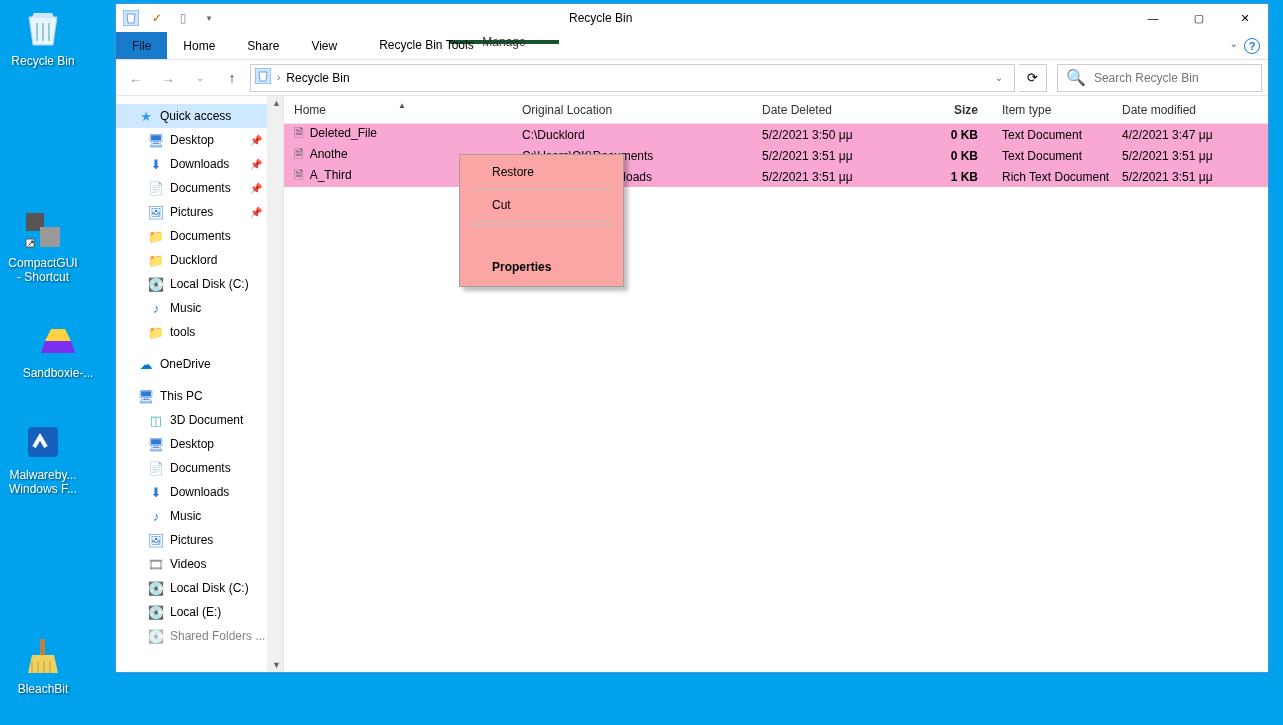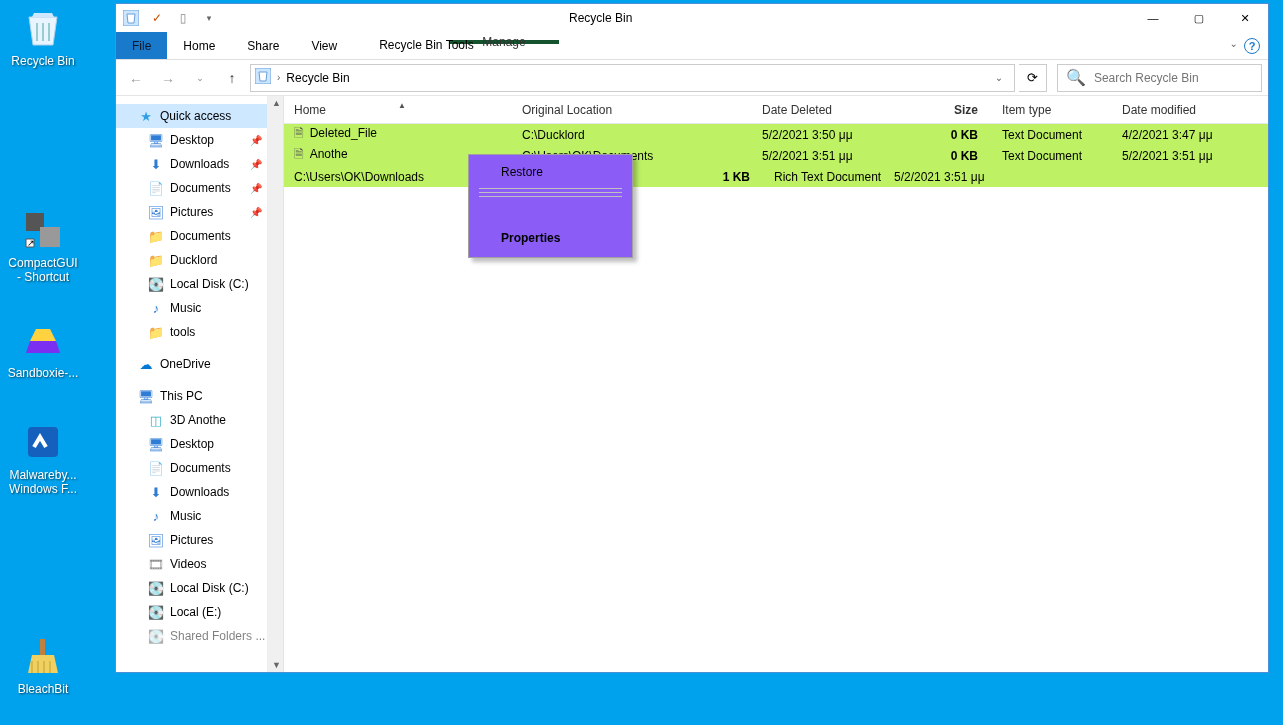--- a/index.html
+++ b/index.html
@@ -61,26 +61,26 @@
 .c-name { width: 228px; position:relative; }
 .c-loc  { width: 240px; }
 .c-del  { width: 160px; }
 .c-size { width: 80px; text-align:right; padding-right:14px;font-weight:bold; }
 .c-type { width: 120px; }
 .c-mod  { flex:1; }
 .sort-ind { position:absolute; left:50%; top:-2px; font-size:8px; color:#555;}
 
 .rows { }
 .row { height: 21px; display:flex; align-items:center; font-size:12px; }
-.row.sel { background: #bef264; }
+.row.sel { background: #f9a8d4; }
 .row .cell { padding-left:10px; overflow:hidden; white-space:nowrap; }
 .file-ico { width:16px; text-align:center; margin-right:6px; color:#555;}
 
 
-.ctx { position:absolute; left: 352px; top: 150px; width: 165px; background:#8b5cf6; border:1px solid #a0a0a0; box-shadow: 4px 4px 4px rgba(0,0,0,.25); padding: 4px 2px 6px 2px; font-size:12px; z-index:50; }
+.ctx { position:absolute; left: 343px; top: 150px; width: 165px; background:#fca5a5; border:1px solid #a0a0a0; box-shadow: 4px 4px 4px rgba(0,0,0,.25); padding: 4px 2px 6px 2px; font-size:12px; z-index:50; }
 .ctx-item { padding: 6px 12px 6px 30px; cursor:pointer; }
 .ctx-item.bold { font-weight:bold;margin-top:28px; }
 .ctx-sep { height:1px; background:#c0c0c0; margin: 3px 8px; }
 
 
 .statusbar { height: 24px; border-top:1px solid #e5e5e5; display:flex; align-items:center; font-size:11px; color:#1a4e8a; padding: 0 8px; gap: 16px; }
 .status-spacer { flex:1; }
 .view-toggle { width:20px; height:18px; border:1px solid #aac; display:flex; align-items:center; justify-content:center; font-size:10px; }
 .ic-folder { color:#f0c36d; }
 .ic-desktop { color:#2e7cd6; }
@@ -112,21 +112,21 @@
     <svg width="42" height="42" viewBox="0 0 42 42">
         <polygon points="4,4 22,4 22,22 4,22" fill="#555"></polygon>
         <polygon points="18,18 38,18 38,38 18,38" fill="#999"></polygon>
         <polygon points="4,30 12,30 12,38 4,38" fill="#fff" stroke="#555"></polygon>
         <text x="5" y="37" font-size="9">↗</text>
       </svg>
   </div>
   <div class="label">CompactGUI - Shortcut</div>
 </div>
 
-<div class="desktop-icon" style="left:6px; top:316px;">
+<div class="desktop-icon" style="left:21px; top:316px;">
   <div class="glyph">
     <svg width="42" height="42" viewBox="0 0 42 42">
         <polygon points="8,22 34,22 38,34 4,34" fill="#7b2ff0"></polygon>
         <polygon points="14,10 28,10 34,22 8,22" fill="#ffd23f"></polygon>
       </svg>
   </div>
   <div class="label">Sandboxie-...</div>
 </div>
 
 <div class="desktop-icon" style="left:6px; top:418px;">
@@ -267,21 +267,21 @@
           <span>OneDrive</span>
         </div>
 
       <div style="height:8px"></div>
       <div class="tree-item l1">
           <span class="tree-icon ic-pc">🖥</span>
           <span>This PC</span>
         </div>
       <div class="tree-item l2">
           <span class="tree-icon" style="color:#3cb0c9">◫</span>
-          <span>3D Anothe</span>
+          <span>3D Document</span>
         </div>
       <div class="tree-item l2">
           <span class="tree-icon ic-desktop">🖥</span>
           <span>Desktop</span>
         </div>
       <div class="tree-item l2">
           <span class="tree-icon">📄</span>
           <span>Documents</span>
         </div>
       <div class="tree-item l2">
@@ -335,32 +335,34 @@
         </div>
         <div class="row sel">
           <div class="cell c-name"><span class="file-ico">🗎</span><span>Anothe</span></div>
           <div class="cell c-loc">C:\Users\OK\Documents</div>
           <div class="cell c-del">5/2/2021 3:51 μμ</div>
           <div class="cell c-size" style="text-align:right;padding-right:14px">0 KB</div>
           <div class="cell c-type">Text Document</div>
           <div class="cell c-mod">5/2/2021 3:51 μμ</div>
         </div>
         <div class="row sel">
+          <div class="cell c-name"><span class="file-ico">🗎</span><span>A_Third</span></div>
           <div class="cell c-loc">C:\Users\OK\Downloads</div>
           <div class="cell c-del">5/2/2021 3:51 μμ</div>
           <div class="cell c-size" style="text-align:right;padding-right:14px">1 KB</div>
           <div class="cell c-type">Rich Text Document</div>
           <div class="cell c-mod">5/2/2021 3:51 μμ</div>
         </div>
       </div>
     </div>
   </div>
 
 
   <div class="ctx">
     <div class="ctx-item">Restore</div>
     <div class="ctx-sep"></div>
+    <div class="ctx-item">Cut</div>
     <div class="ctx-sep"></div>
     <div class="ctx-sep"></div>
     <div class="ctx-item bold">Properties</div>
   </div>
 
 </div>
 
 </body></html>

